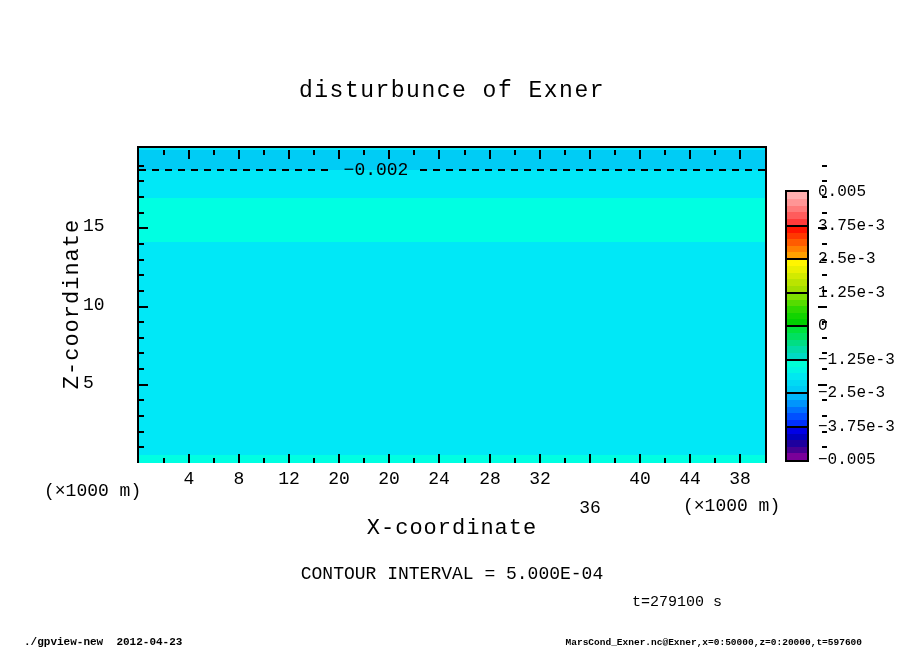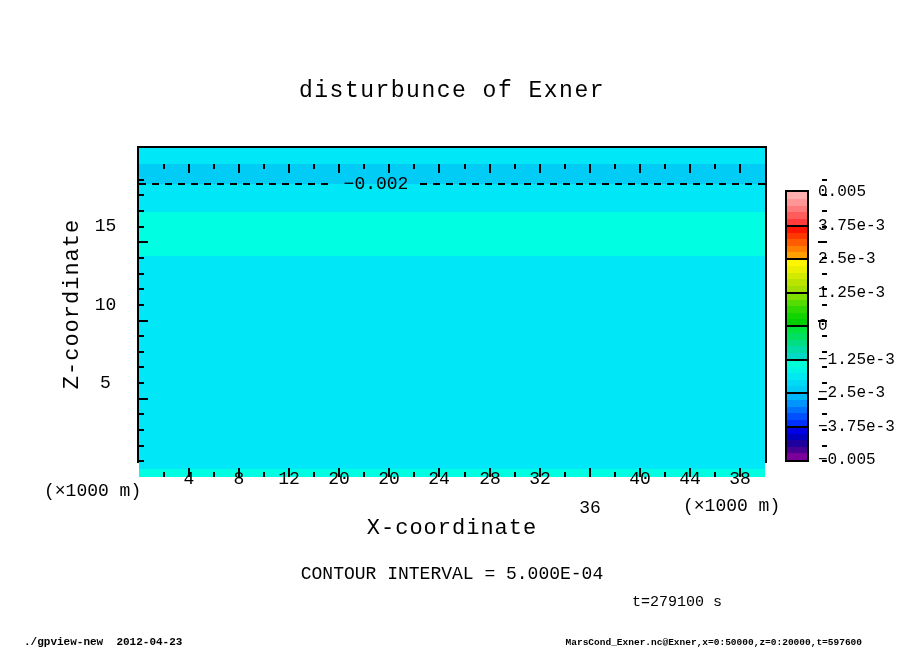--- a/index.html
+++ b/index.html
@@ -3,28 +3,28 @@
 <meta charset="utf-8">
 <style>
   html,body{margin:0;padding:0;background:#fff;}
   .canvas{
     position:relative;width:904px;height:654px;background:#ffffff;overflow:hidden;
     font-family:"Liberation Mono","DejaVu Sans Mono",monospace;color:#000;
   }
   .abs{position:absolute;}
   .title{left:0;right:0;top:78px;text-align:center;font-size:23px;letter-spacing:1.5px;white-space:pre;}
   .plot{left:137px;top:146px;width:630px;height:317px;border:2px solid #000;box-sizing:border-box;background:#00E8F7;}
-  .plot-inner{position:absolute;left:0;top:16px;width:688px;height:313px;overflow:hidden;}
+  .plot-inner{position:absolute;left:0;top:2px;width:688px;height:313px;overflow:hidden;}
   .band{position:absolute;left:0;width:626px;}
   .tick{position:absolute;background:#000;}
   .dash-seg{position:absolute;height:2px;
     background:repeating-linear-gradient(90deg,#000 0 7px,transparent 7px 13px);}
   .contour-label{position:absolute;transform:translate(-50%,-50%);font-size:18px;white-space:nowrap;}
   .xtick-label{position:absolute;transform:translateX(-50%);top:469px;font-size:18px;}
-  .ytick-label{position:absolute;width:45px;left:83px;text-align:center;transform:translateY(-50%);font-size:18px;}
+  .ytick-label{position:absolute;width:45px;left:83px;text-align:left;transform:translateY(-50%);font-size:18px;}
   .x-axis-label{left:0;right:0;top:516px;text-align:center;font-size:22px;letter-spacing:1px;}
   .y-axis-label{left:72px;top:304px;transform:translate(-50%,-50%) rotate(-90deg);font-size:22px;letter-spacing:1px;white-space:nowrap;}
   .unit-left{left:44px;top:481px;font-size:18px;white-space:pre;}
   .unit-right{left:683px;top:496px;font-size:18px;white-space:pre;}
   .cbar{left:785px;top:190px;width:24px;height:272px;border:2px solid #000;box-sizing:border-box;}
   .cbar-inner{position:absolute;left:0;top:0;width:20px;height:268px;}
   .cbar-cell{position:absolute;left:0;width:20px;}
   .cbar-divider{position:absolute;left:0;width:20px;height:2px;background:#000;}
   .cbar-label{position:absolute;left:818px;transform:translateY(-50%);font-size:16px;white-space:nowrap;}
   .caption-ci{left:0;right:0;top:564px;text-align:center;font-size:18px;white-space:pre;}

